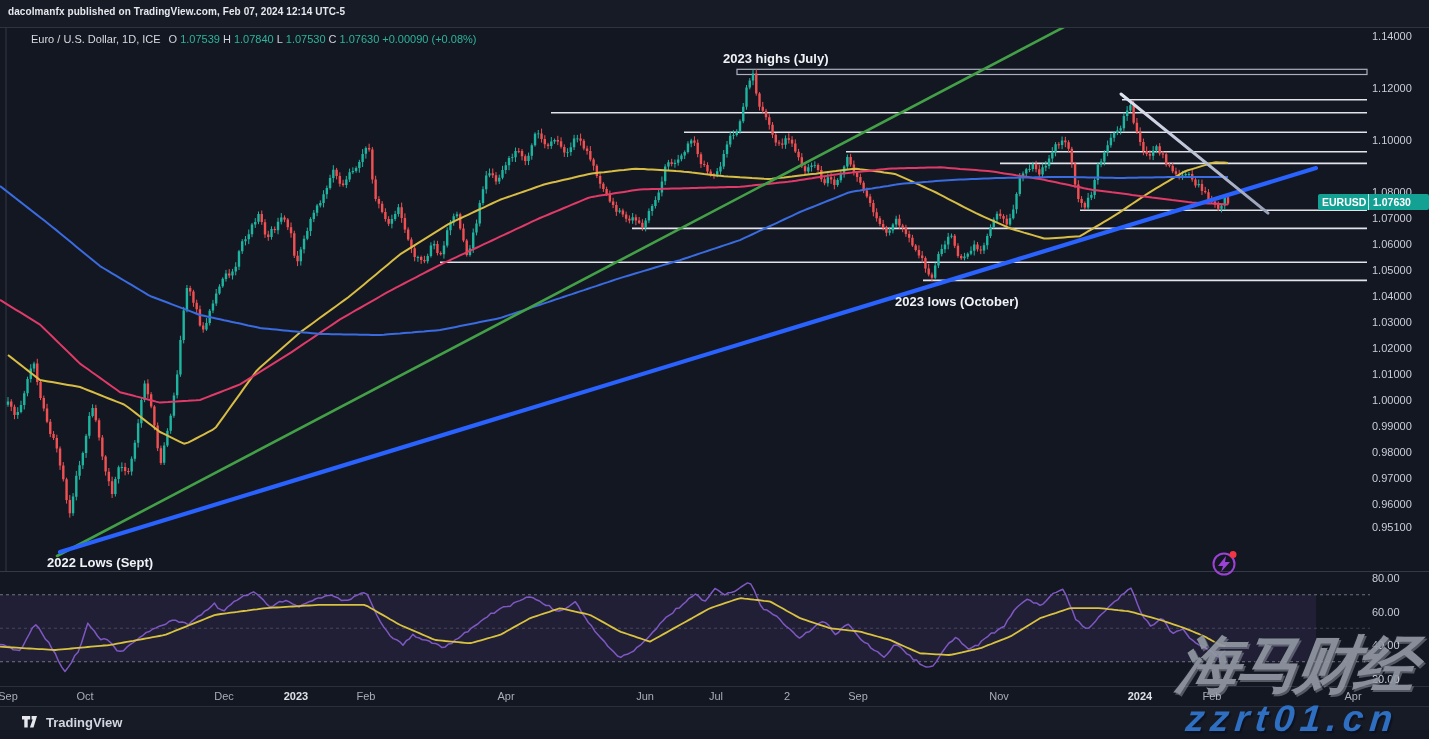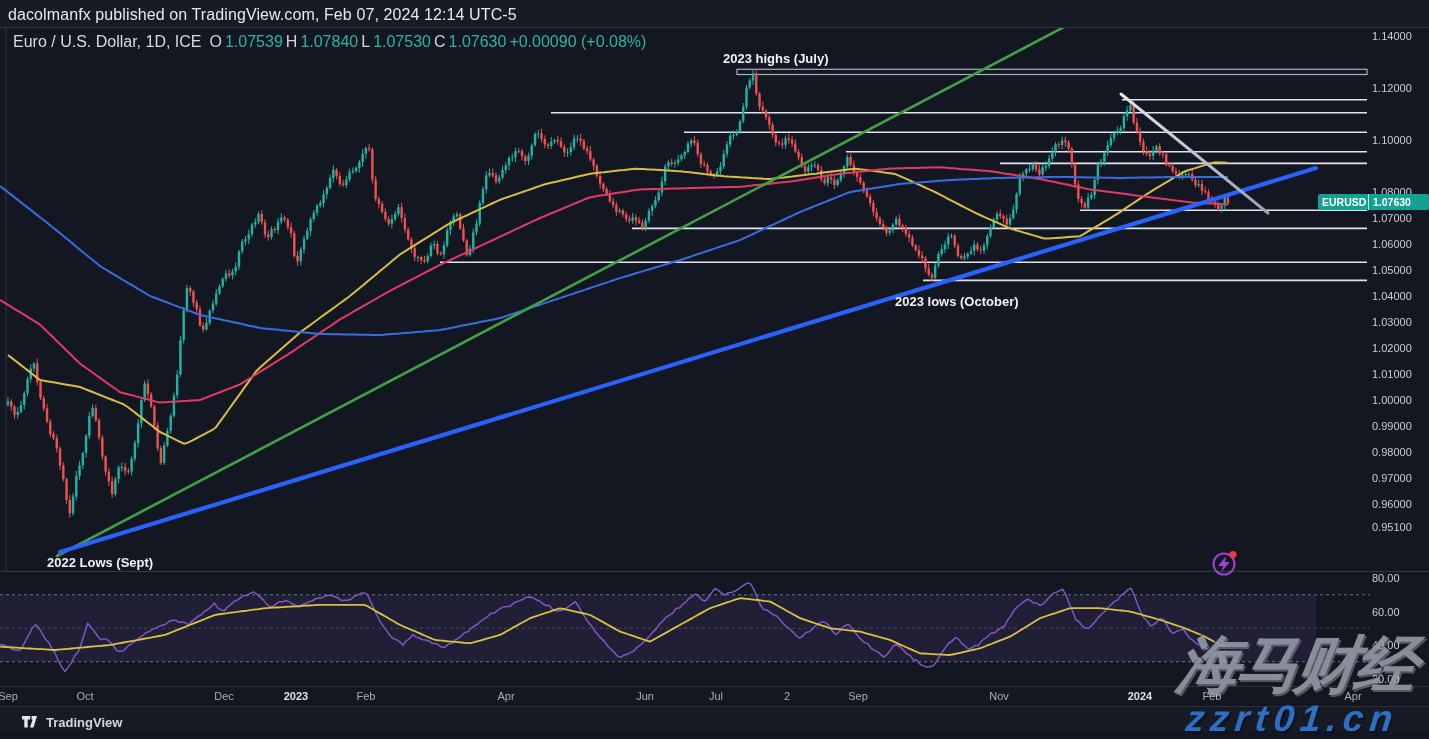--- a/index.html
+++ b/index.html
@@ -3,23 +3,23 @@
 <meta charset="utf-8">
 <style>
   html,body{margin:0;padding:0;background:#0d111a;}
   body{width:1429px;height:739px;position:relative;overflow:hidden;
        font-family:"Liberation Sans","DejaVu Sans",sans-serif;
        -webkit-font-smoothing:antialiased;}
   #stage{position:absolute;inset:0;background:#131722;}
   
   #hdr{position:absolute;left:0;top:0;width:100%;height:28px;background:#171b26;
        border-bottom:1px solid #2e3340;box-sizing:border-box;z-index:20;}
-  #hdr span{position:absolute;left:8px;top:6px;font-size:16px;font-weight:400;color:#e6e8ed;letter-spacing:.1px;}
+  #hdr span{position:absolute;left:8px;top:6px;font-size:10px;font-weight:700;color:#e6e8ed;letter-spacing:.1px;}
   
-  #legend{position:absolute;left:13px;top:33px;font-size:16px;z-index:15;white-space:nowrap;}
+  #legend{position:absolute;left:31px;top:33px;font-size:11px;z-index:15;white-space:nowrap;}
   #legend .tk{margin-right:3px;}
   #legend .dim{color:#d1d4dc;}
   #legend .up{color:#2cb49c;}
   #legend .sym{margin-right:8px;color:#d8dae0;}
   
   #chart-svg{position:absolute;left:0;top:0;z-index:5;}
   
   #ftr{position:absolute;left:0;top:706px;width:100%;height:24px;background:#171b26;
        border-top:1px solid #2a2f3b;box-sizing:border-box;z-index:20;}
   #ftr .brand{position:absolute;left:46px;top:8px;font-size:13px;font-weight:700;color:#d2d6df;}

